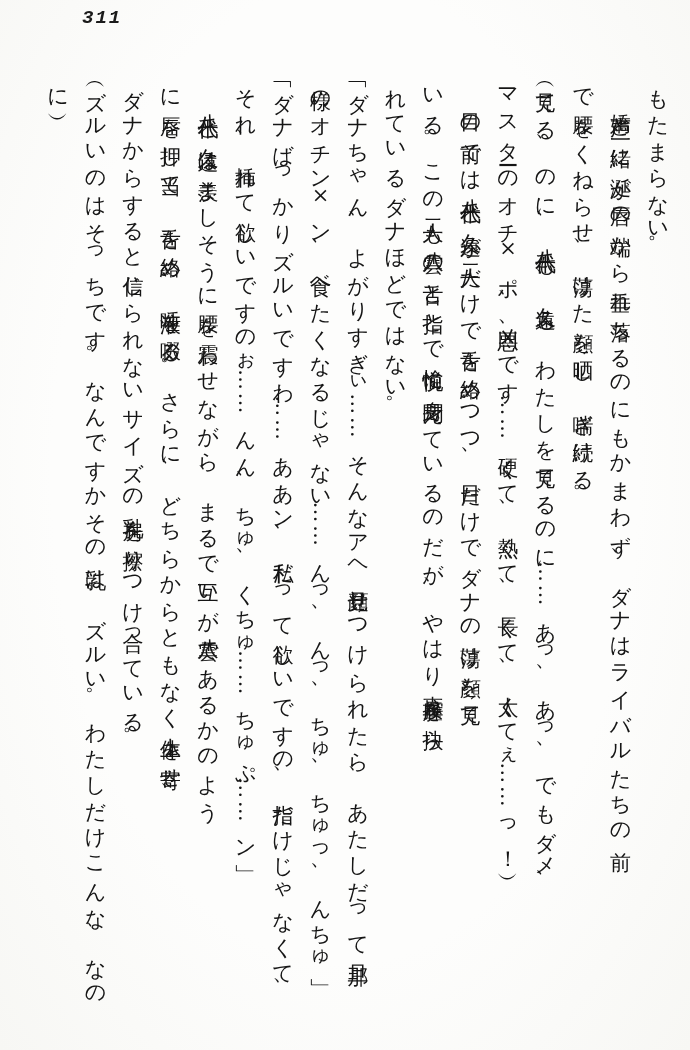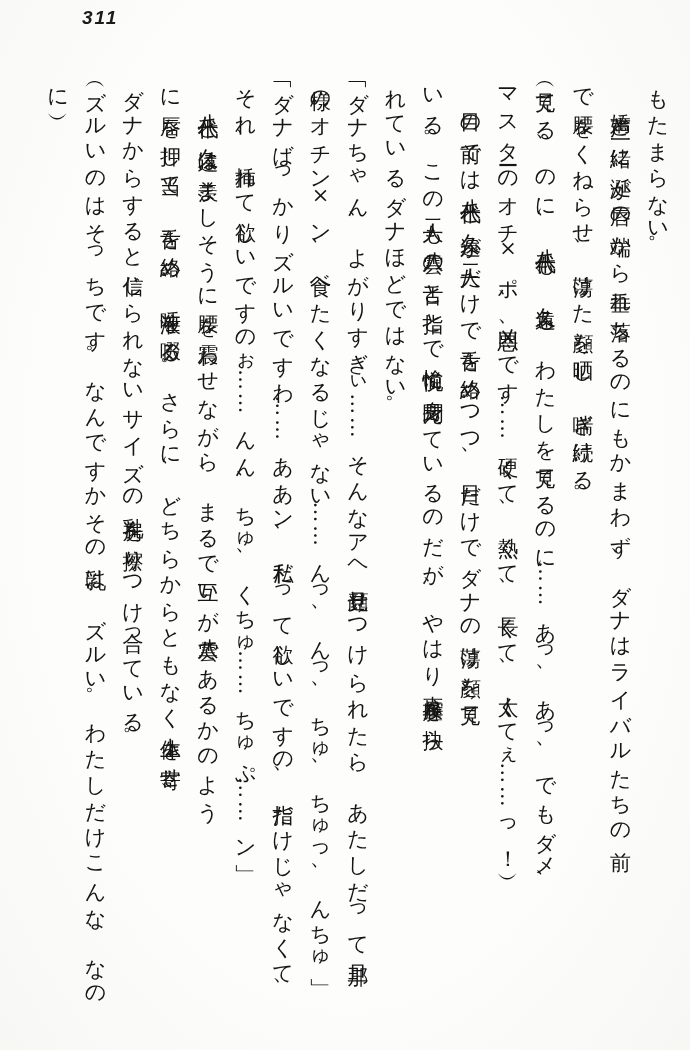--- a/index.html
+++ b/index.html
@@ -15,21 +15,21 @@
   }
   .book-page {
     position: absolute;
     inset: 0;
     background: radial-gradient(ellipse at 50% 45%, #fdfdfc 60%, #f7f7f4 100%);
   }
   .page-number {
     position: absolute;
     top: 7px;
     left: 82px;
-    font-family: Liberation Sans, sans-serif;
+    font-family: Liberation Mono, monospace;
     font-style: italic;
     font-weight: 600;
     font-size: 19px;
     letter-spacing: 2px;
     color: #1b1b1b;
     text-align: right;
   }
   .text-block {
     position: absolute;
     top: 74px;

